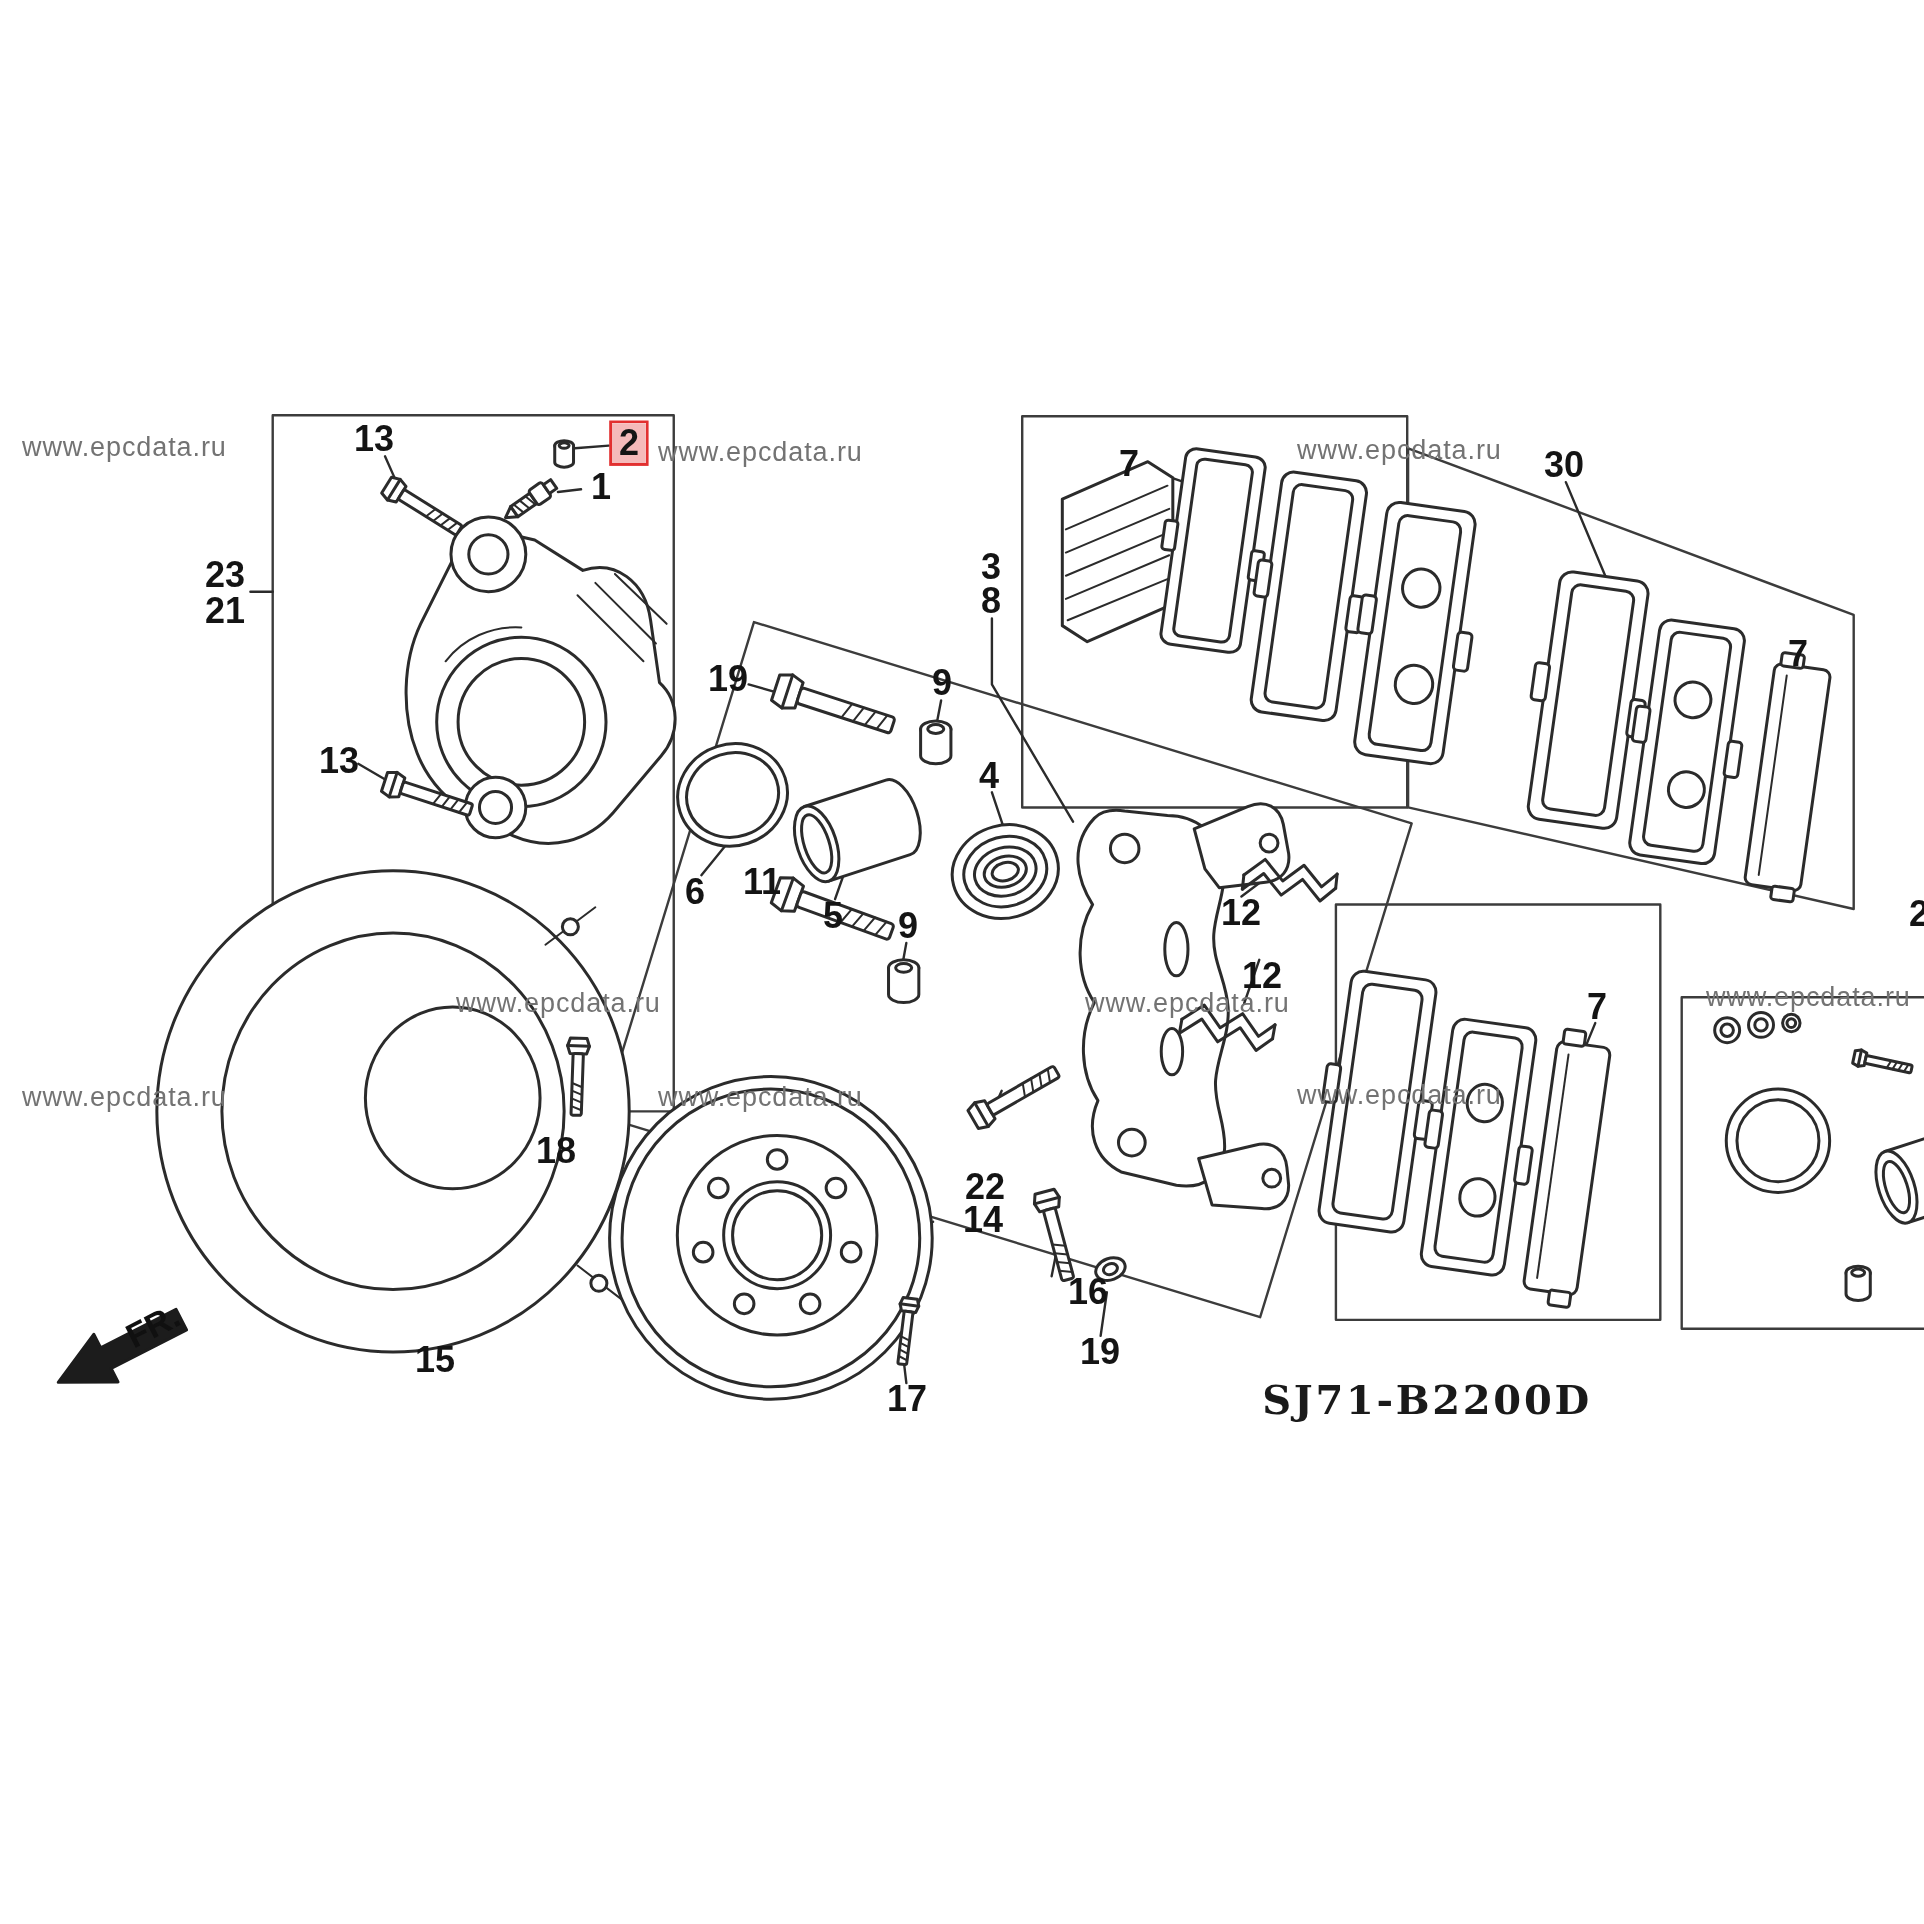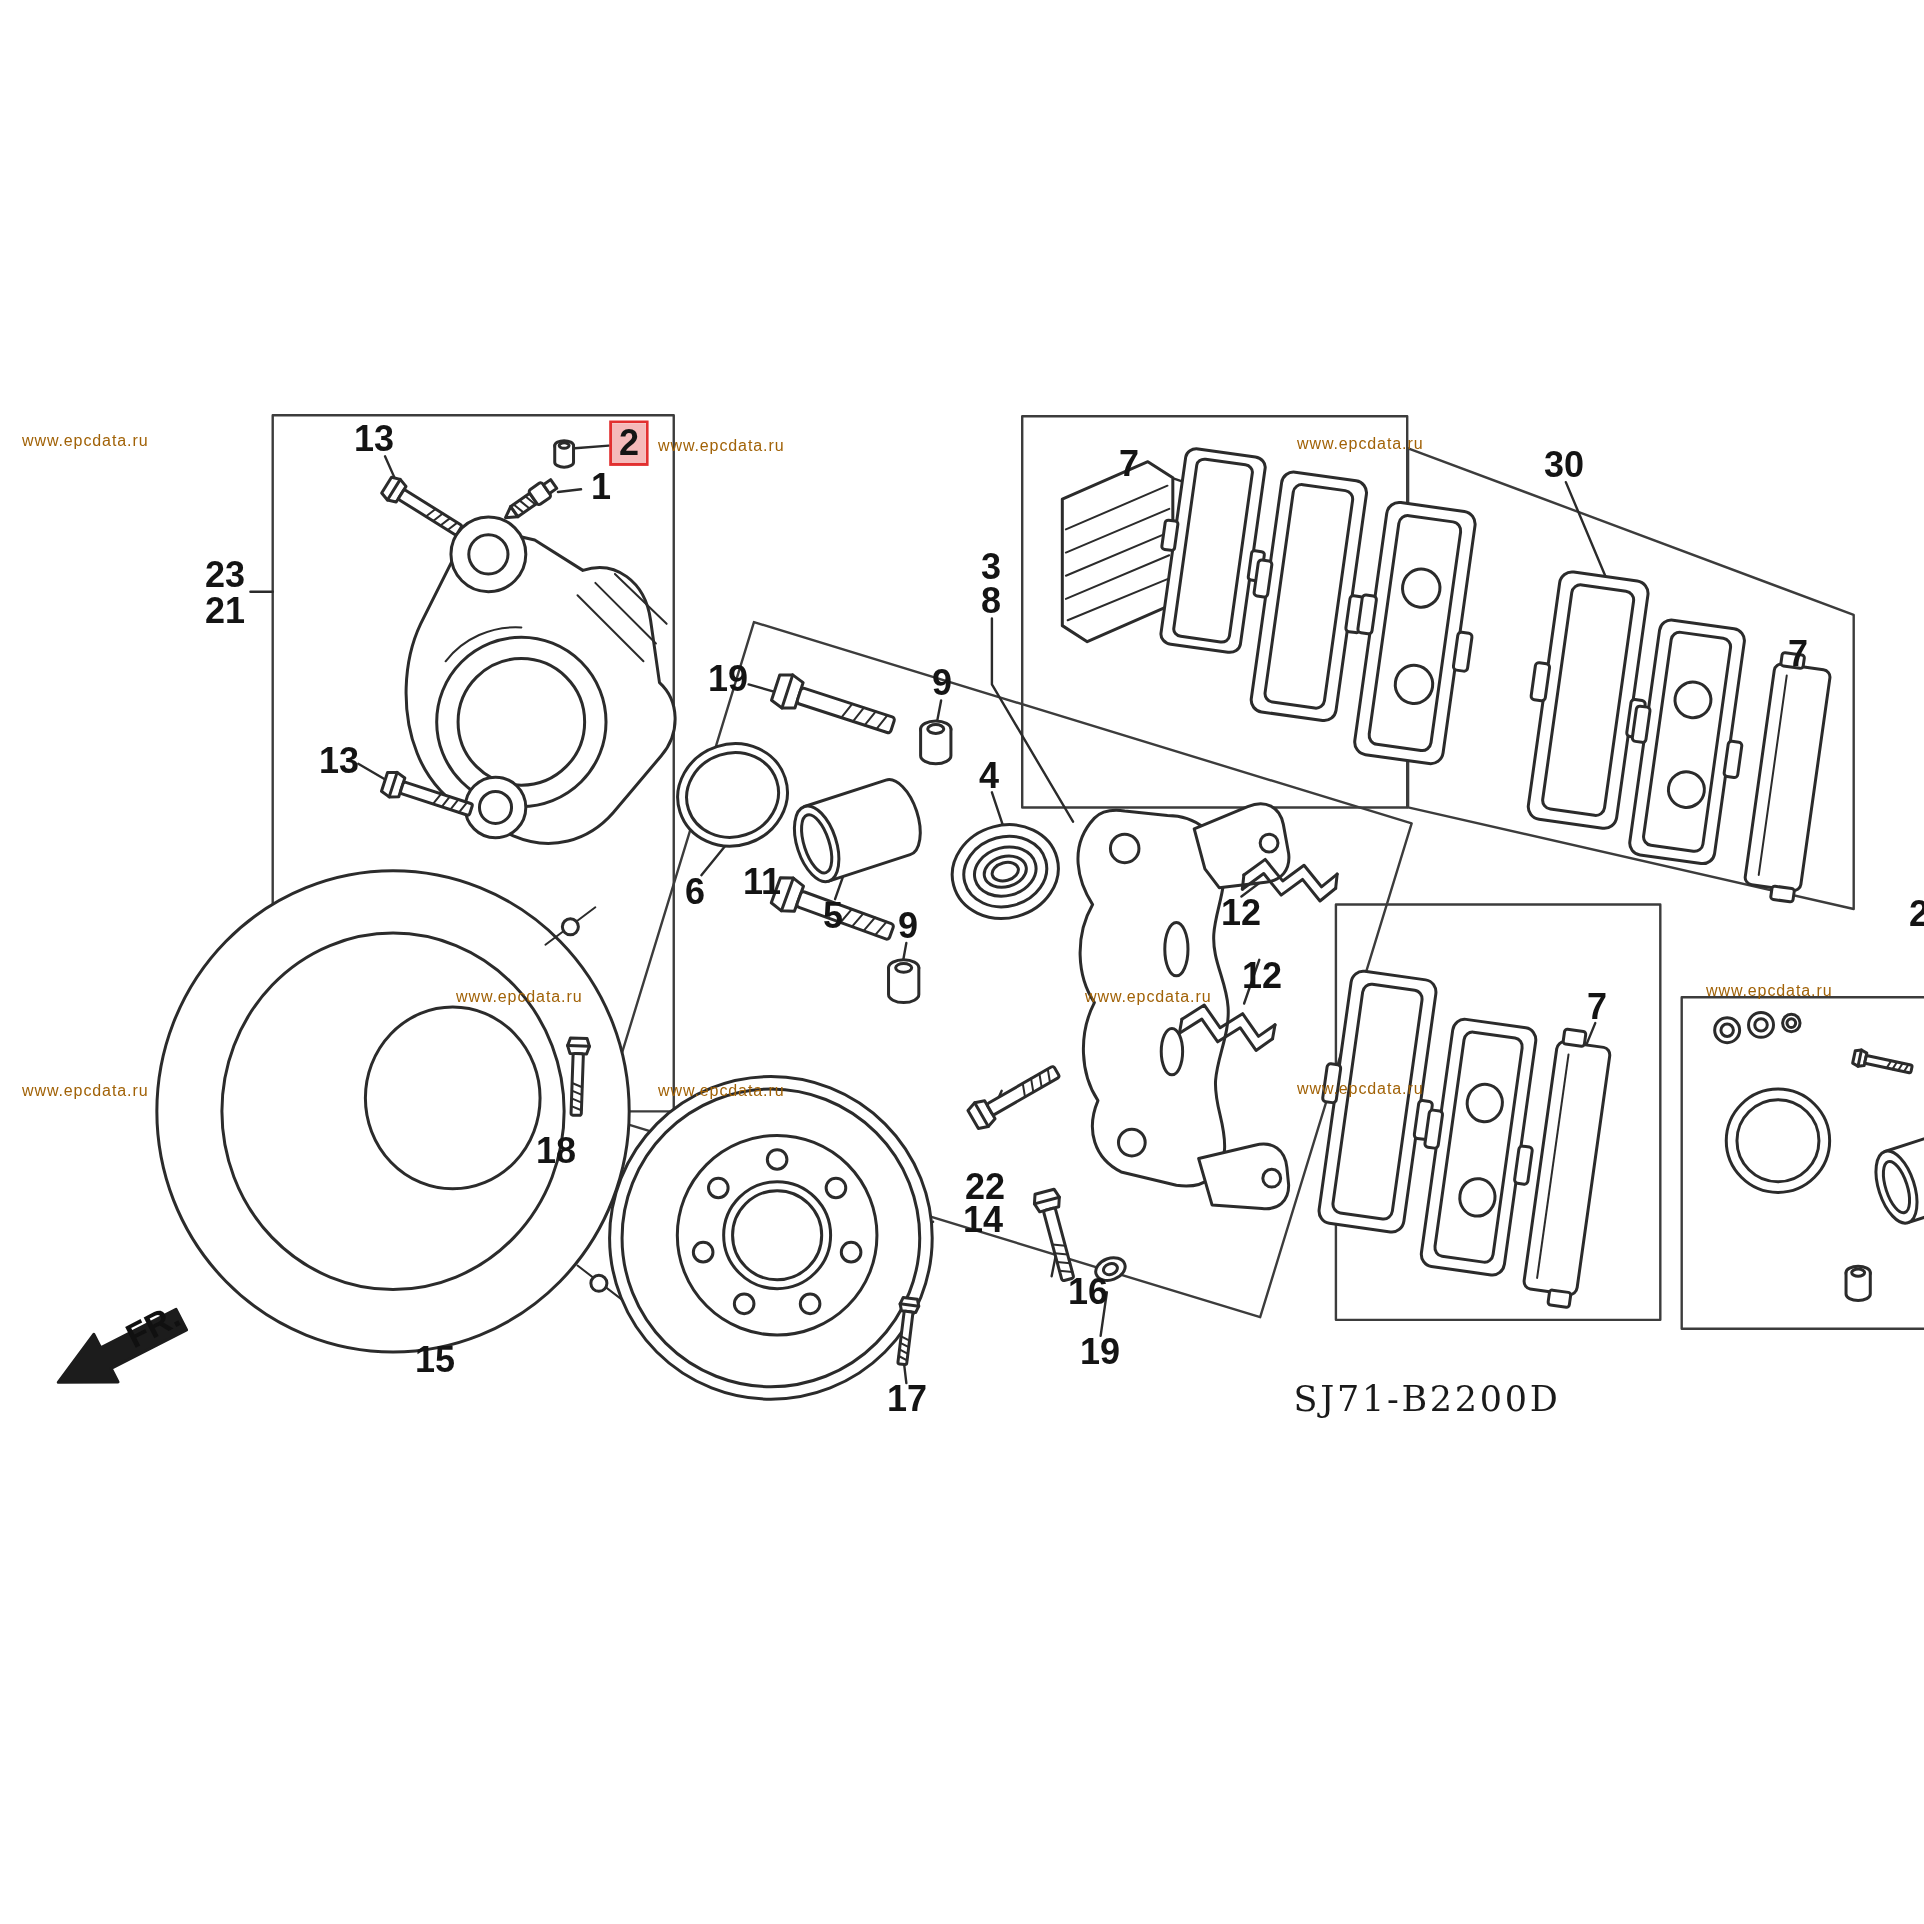--- a/index.html
+++ b/index.html
@@ -7,22 +7,22 @@
   .stage{position:relative;width:1925px;height:1925px;background:#fff;}
   svg.canvas{position:absolute;left:0;top:0;}
   svg.canvas *{stroke:#2b2b2b;stroke-width:3;fill:none;stroke-linecap:round;stroke-linejoin:round;vector-effect:non-scaling-stroke;}
   svg.canvas .fw{fill:#ffffff;}
   svg.canvas .box{stroke:#3c3c3c;stroke-width:2.4;}
   svg.canvas .leader{stroke-width:2.4;}
   svg.canvas .thin{stroke-width:2;}
   svg.canvas .solid{fill:#1c1c1c;stroke:#1c1c1c;}
   .callout{position:absolute;transform:translate(-50%,-50%);font-weight:700;font-size:36px;line-height:1;color:#141414;padding:1.8px 7.1px;white-space:nowrap;z-index:30;}
   .callout.highlighted{background:rgba(240,70,70,.45);box-shadow:0 0 0 2.7px rgba(225,45,45,.95);}
-  .watermark{position:absolute;font-size:16px;color:#a16207;letter-spacing:0.9px;white-space:nowrap;z-index:20;}
-  .part-code{position:absolute;left:1427px;top:1399px;transform:translate(-50%,-50%);font-family:"DejaVu Serif",serif;font-weight:400;font-size:35px;letter-spacing:2.7px;color:#1a1a1a;z-index:25;white-space:nowrap;}
+  .watermark{position:absolute;font-size:27px;color:#737373;letter-spacing:0.9px;white-space:nowrap;z-index:20;}
+  .part-code{position:absolute;left:1427px;top:1399px;transform:translate(-50%,-50%);font-family:"DejaVu Serif",serif;font-weight:700;font-size:40px;letter-spacing:2.7px;color:#1a1a1a;z-index:25;white-space:nowrap;}
   .fr-label{position:absolute;left:153px;top:1326px;transform:translate(-50%,-50%) rotate(-27deg);font-weight:700;font-size:34px;color:#101010;z-index:25;}
 </style>
 </head>
 <body>
 
 <div class="stage">
 
 <svg class="canvas" width="1925" height="1925" viewBox="0 0 2160 2160">
   <defs>
     <g id="bolt">

